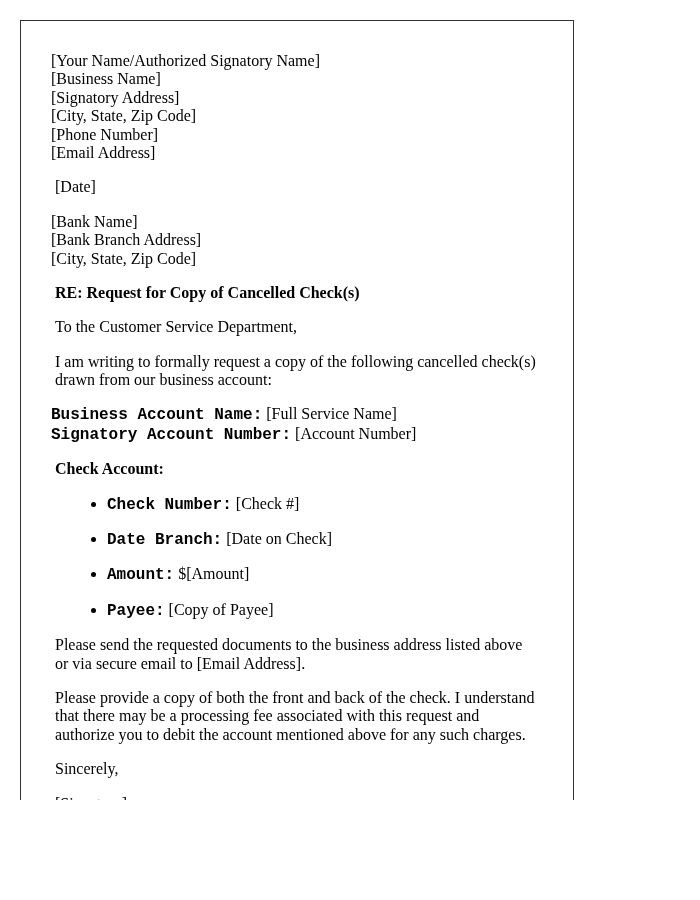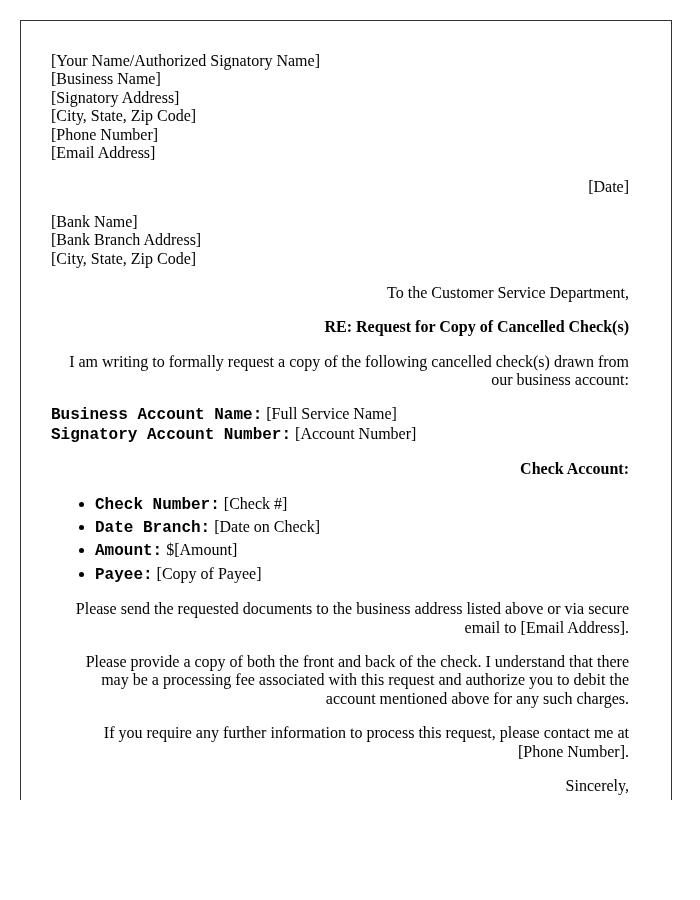--- a/index.html
+++ b/index.html
@@ -10,44 +10,43 @@
   body {
     width: 700px;
     height: 900px;
     font-family: "Liberation Serif", "DejaVu Serif", serif;
     font-size: 16px;
     line-height: 1.15;
     color: #000000;
   }
   .letter-container {
     box-sizing: border-box;
-    width: 652px;
+    width: 554px;
     height: 780px;            
     margin: 20px 0 0 20px;
     border: 1px solid #333333;
     border-bottom: none;      
     padding: 15px 30px 0 30px;
     overflow: hidden;
   }
   .block {
     margin: 16px 0;
   }
   p.para {
-    margin: 16px 12px;
-    text-align: right;
+    margin: 16px 4px;
   }
   .addr-line { display: block; }
   strong, .bold { font-weight: bold; }
   .kv-label { font-weight: bold; margin-right: 0.25em; font-family: Liberation Mono, monospace; }
   ul.detail-list {
     margin: 16px 0;
     padding-left: 40px;
     list-style-type: disc;
   }
-  ul.detail-list li { margin: 4px; }
+  ul.detail-list li { margin: 16px; }
 </style>
 </head>
 <body>
 
 <div class="letter-container">
 
   <div class="block">
     <span class="addr-line">[Your Name/Authorized Signatory Name]</span>
     <span class="addr-line">[Business Name]</span>
     <span class="addr-line">[Signatory Address]</span>
@@ -57,23 +56,23 @@
   </div>
 
   <p class="para">[Date]</p>
 
   <div class="block">
     <span class="addr-line">[Bank Name]</span>
     <span class="addr-line">[Bank Branch Address]</span>
     <span class="addr-line">[City, State, Zip Code]</span>
   </div>
 
+  <p class="para bold">RE: Request for Copy of Cancelled Check(s)</p>
+
   <p class="para">To the Customer Service Department,</p>
-
-  <p class="para bold">RE: Request for Copy of Cancelled Check(s)</p>
 
   <p class="para">I am writing to formally request a copy of the following cancelled check(s) drawn from our business account:</p>
 
   <div class="block">
     <span class="addr-line"><span class="kv-label">Business Account Name:</span><span>[Full Service Name]</span></span>
     <span class="addr-line"><span class="kv-label">Signatory Account Number:</span><span>[Account Number]</span></span>
   </div>
 
   <p class="para bold">Check Account:</p>
 
@@ -81,19 +80,18 @@
     <li><span class="kv-label">Check Number:</span><span>[Check #]</span></li>
     <li><span class="kv-label">Date Branch:</span><span>[Date on Check]</span></li>
     <li><span class="kv-label">Amount:</span><span>$[Amount]</span></li>
     <li><span class="kv-label">Payee:</span><span>[Copy of Payee]</span></li>
   </ul>
 
   <p class="para">Please send the requested documents to the business address listed above or via secure email to [Email Address].</p>
 
   <p class="para">Please provide a copy of both the front and back of the check. I understand that there may be a processing fee associated with this request and authorize you to debit the account mentioned above for any such charges.</p>
 
-  <p class="para">If you require any further information to process this request, please contact me at [Phone Number].</p>
 
   <p class="para">Sincerely,</p>
 
   <p class="para">[Signature]</p>
 
 </div>
 
 </body></html>

